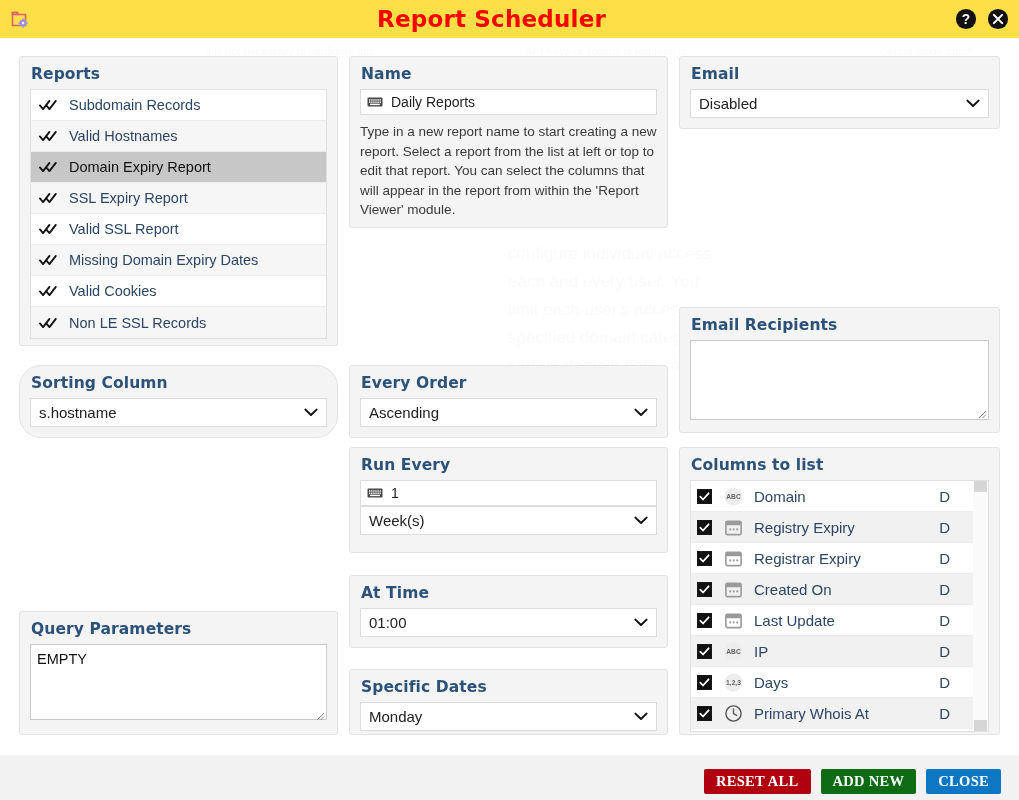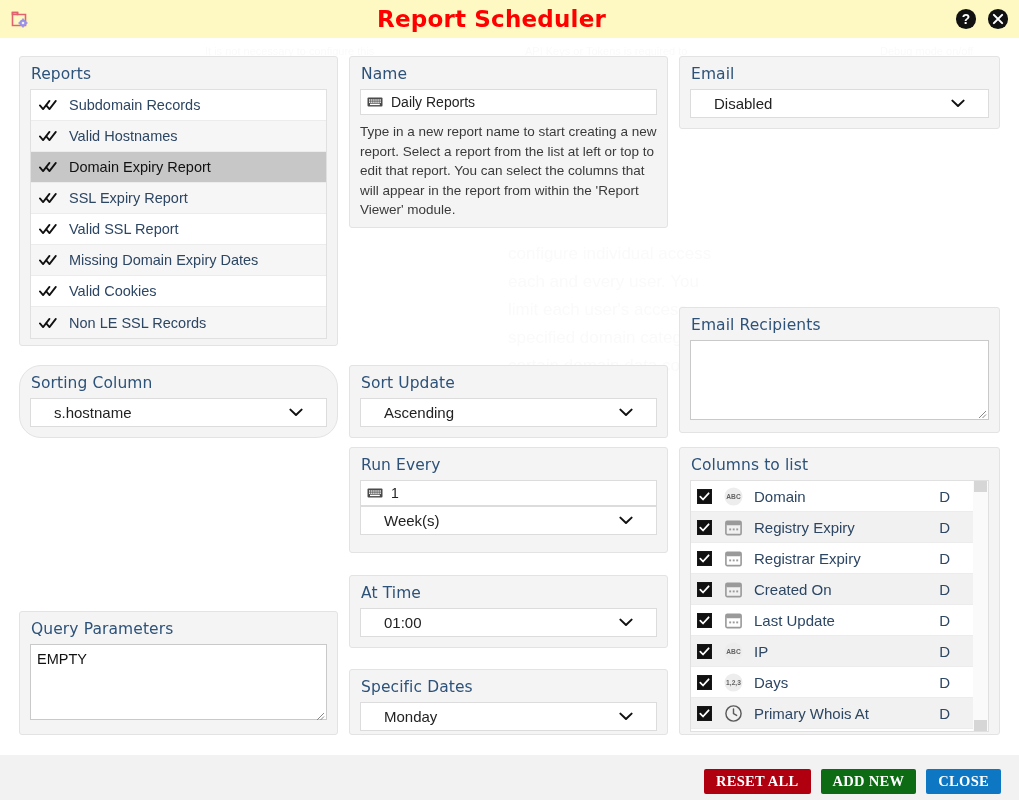--- a/index.html
+++ b/index.html
@@ -13,21 +13,21 @@
   #app {
     position: relative;
     width: 1019px; height: 800px;
     background: #ffffff;
   }
 
   
   .titlebar {
     position: absolute; left: 0; top: 0;
     width: 1019px; height: 38px;
-    background: #fef9c3;
+    background: #fde047;
     display: flex; align-items: center;
   }
   .tb-left { width: 44px; display: flex; align-items: center; justify-content: center; }
   .tb-title {
     flex: 1; text-align: center;
     color: #fe0000;
     font-size: 23px; font-weight: bold;
     letter-spacing: .2px;
     font-family: "DejaVu Sans", sans-serif;
   }
@@ -49,21 +49,21 @@
   .panel {
     position: absolute;
     background: #f4f4f4;
     border: 1px solid #e3e3e3;
     border-radius: 3px;
     padding: 8px 10px 10px 10px;
   }
   .panel-title {
     color: #2d5279;
     font-size: 15.5px;
-    font-weight: normal;
+    font-weight: bold;
     margin: 0 0 6px 1px;
     font-family: "DejaVu Sans", sans-serif;
     letter-spacing: .1px;
   }
 
   
   .list {
     background: #ffffff;
     border: 1px solid #e0e0e0;
   }
@@ -91,21 +91,21 @@
     padding: 0 6px;
     font-size: 14px;
     color: #222;
   }
   .text-input .kb { margin-right: 8px; flex: 0 0 16px; }
   .select {
     width: 100%; height: 29px;
     background: #fff;
     border: 1px solid #dcdcdc;
     display: flex; align-items: center;
-    padding: 0 23px;
+    padding: 0 8px;
     font-size: 15px;
     color: #222;
     cursor: pointer;
     position: relative;
   }
   .select .val { flex: 1; }
   .chev { width: 14px; height: 9px; flex: 0 0 14px; }
   .textarea {
     width: 100%;
     background: #fff;
@@ -341,21 +341,21 @@
     <div class="panel-title">Sorting Column</div>
     <div class="select">
       <span class="val">s.hostname</span>
       <svg class="chev" viewBox="0 0 14 9">
         <path d="M1.4 1.6 L7 7 L12.6 1.6" fill="none" stroke="#111" stroke-width="2" stroke-linecap="round" stroke-linejoin="round"></path>
       </svg>
     </div>
   </div>
 
   <div class="panel" style="left:349px; top:365px; width:319px; height:73px;">
-    <div class="panel-title">Sort Update</div>
+    <div class="panel-title">Every Order</div>
     <div class="select">
       <span class="val">Ascending</span>
       <svg class="chev" viewBox="0 0 14 9">
         <path d="M1.4 1.6 L7 7 L12.6 1.6" fill="none" stroke="#111" stroke-width="2" stroke-linecap="round" stroke-linejoin="round"></path>
       </svg>
     </div>
   </div>
 
 
   <div class="panel" style="left:19px; top:611px; width:319px; height:124px;">

